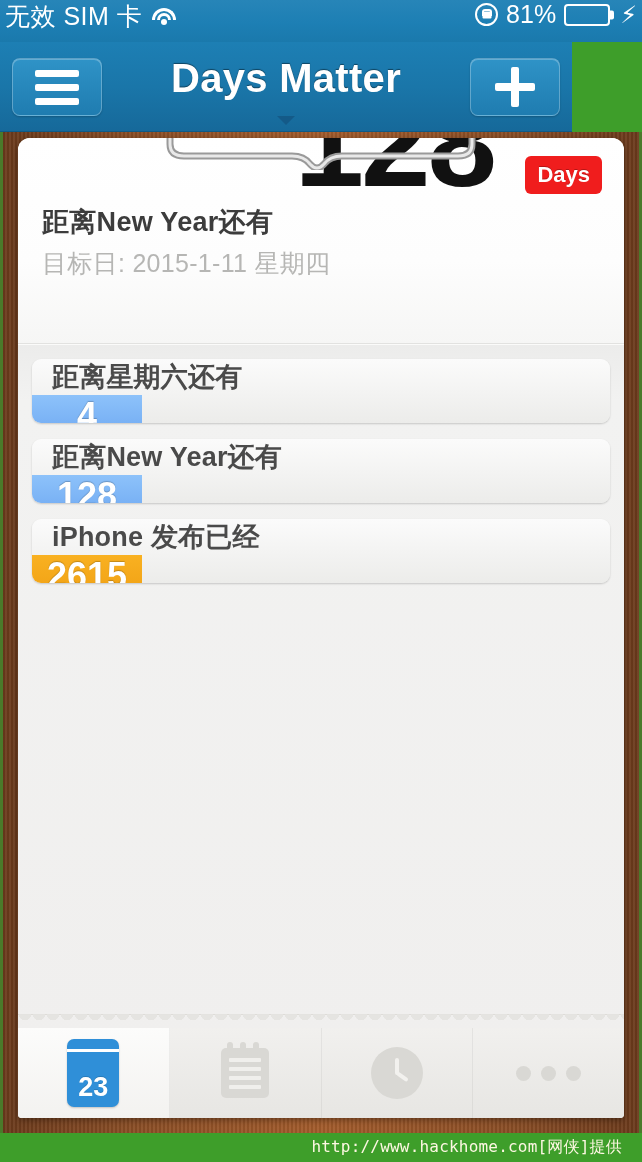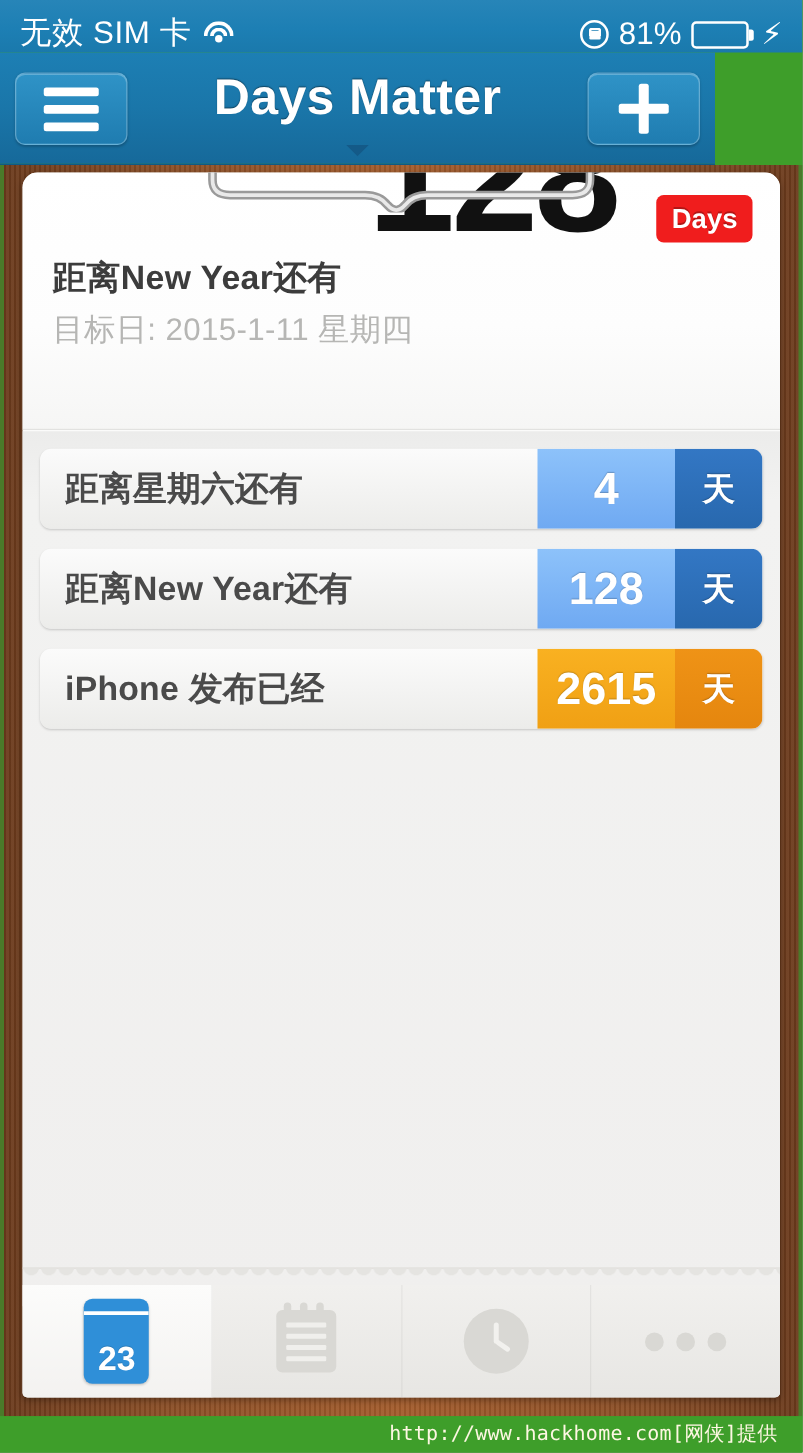--- a/index.html
+++ b/index.html
@@ -12,22 +12,22 @@
   #screen {
     position:relative;
     width:642px; height:1162px;
     background:#3e9e2a;
   }
 
   
   .statusbar {
     position:absolute; top:0; left:0; width:642px; height:42px;
     background:linear-gradient(180deg,#2785b8 0%,#1d7fb4 55%,#1a79ac 100%);
-    display:flex; align-items:flex-end;
-    padding:0 16px;
+    display:flex; align-items:flex-start;
+    padding:0 5px;
     color:#fff;
   }
   .sb-left { display:flex; align-items:center; gap:9px; font-size:25px; letter-spacing:.5px; }
   .sb-carrier { font-size:25px; }
   .wifi { position:relative; width:26px; height:19px; }
   .wifi i { position:absolute; display:block; border:3px solid #fff; border-bottom:none;
             border-radius:50% 50% 0 0 / 100% 100% 0 0; left:50%; transform:translateX(-50%); }
   .wifi i:nth-child(1){ width:24px; height:12px; top:1px; }
   .wifi i:nth-child(2){ width:14px; height:7px;  top:6px; }
   .wifi i:nth-child(3){ width:6px;  height:6px;  top:12px; border:none; background:#fff; border-radius:50%; }
@@ -130,21 +130,21 @@
     position:absolute; top:207px; left:0; width:606px; height:700px;
     background:linear-gradient(180deg,#ececeb 0%,#f2f2f1 8%,#f0efee 100%);
     padding:14px 14px 0 14px;
   }
   .row {
     position:relative;
     height:64px; margin-bottom:16px;
     border-radius:9px;
     background:linear-gradient(180deg,#fbfbfb 0%,#ececea 100%);
     box-shadow:0 1px 2px rgba(0,0,0,.18);
-    display:flex; align-items:stretch; overflow:hidden;
+    display:flex; align-items:stretch; overflow:hidden;flex-direction:column;
   }
   .row-label {
     flex:1; display:flex; align-items:center; padding-left:20px;
     font-size:27px; color:#4a4a4a; font-weight:600; letter-spacing:.2px;
   }
   .row-num {
     width:110px; display:flex; align-items:center; justify-content:center;
     font-size:36px; color:#fff; font-weight:600;
     text-shadow:0 -1px 1px rgba(0,0,0,.22);
   }

